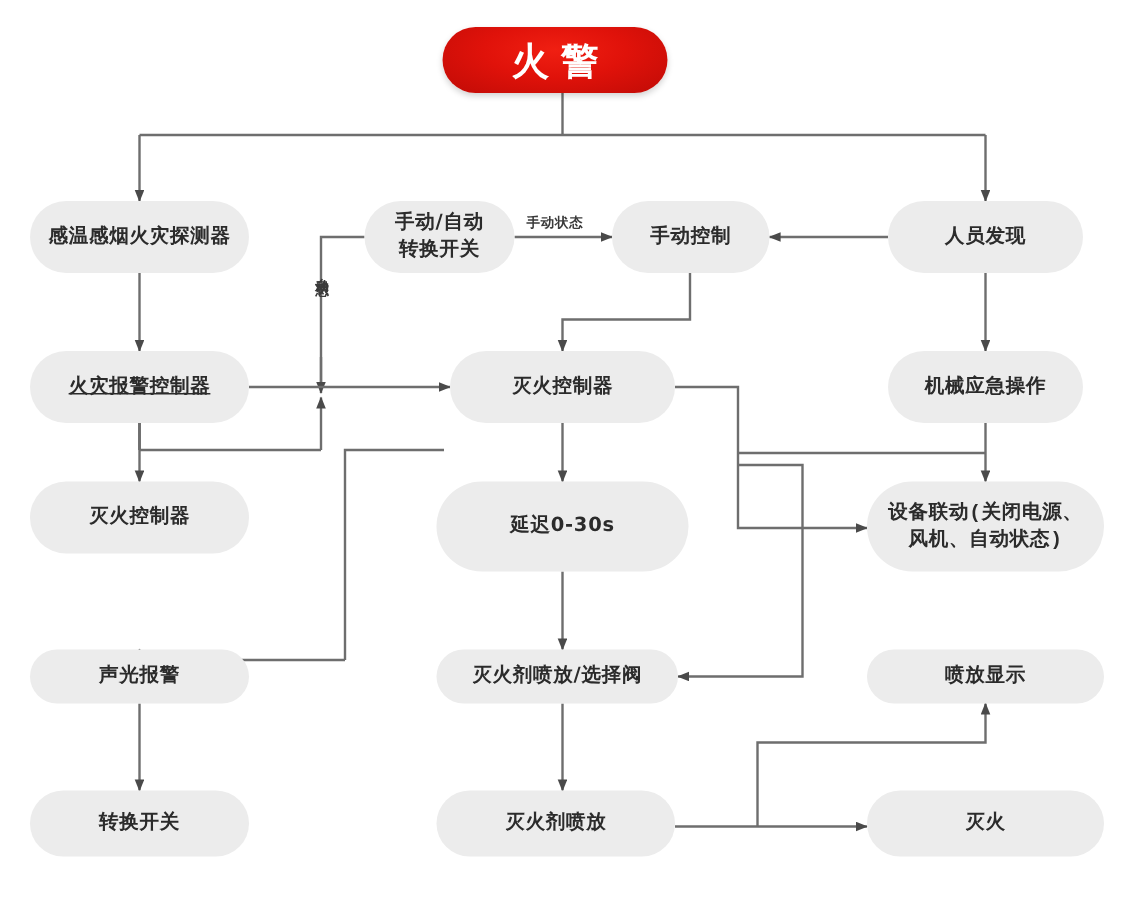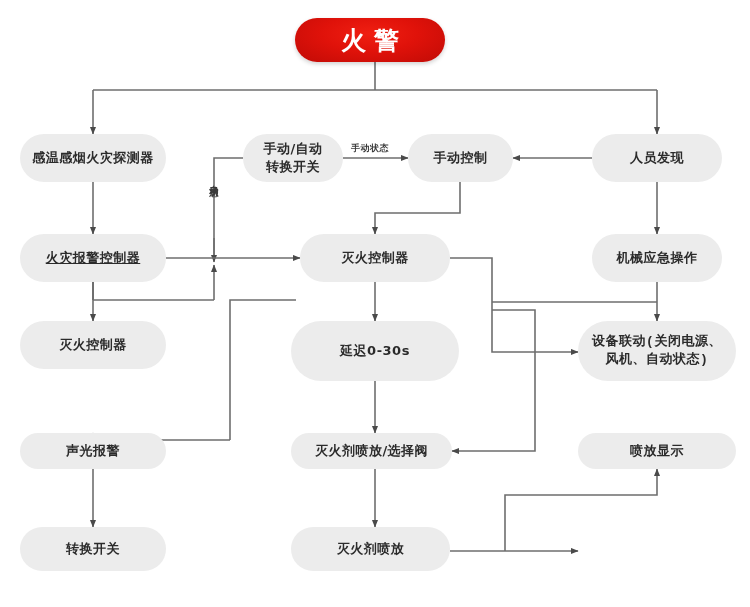--- a/index.html
+++ b/index.html
@@ -183,18 +183,21 @@
   </div>
 
   <div class="node" style="left:20px;top:527px;width:146px;height:44px;">
     <span class="ln">转换开关</span>
   </div>
 
   <div class="node" style="left:291px;top:527px;width:159px;height:44px;">
     <span class="ln">灭火剂喷放</span>
   </div>
 
+  <div class="node" style="left:578px;top:527px;width:158px;height:44px;">
+    <span class="ln">灭火</span>
+  </div>
 
   <div class="elabel" style="left:351px;top:142px;">手动状态</div>
 
   <div class="vlabel" style="left:208px;top:178px;">自动状态</div>
 
 </div>
 
 </body></html>

